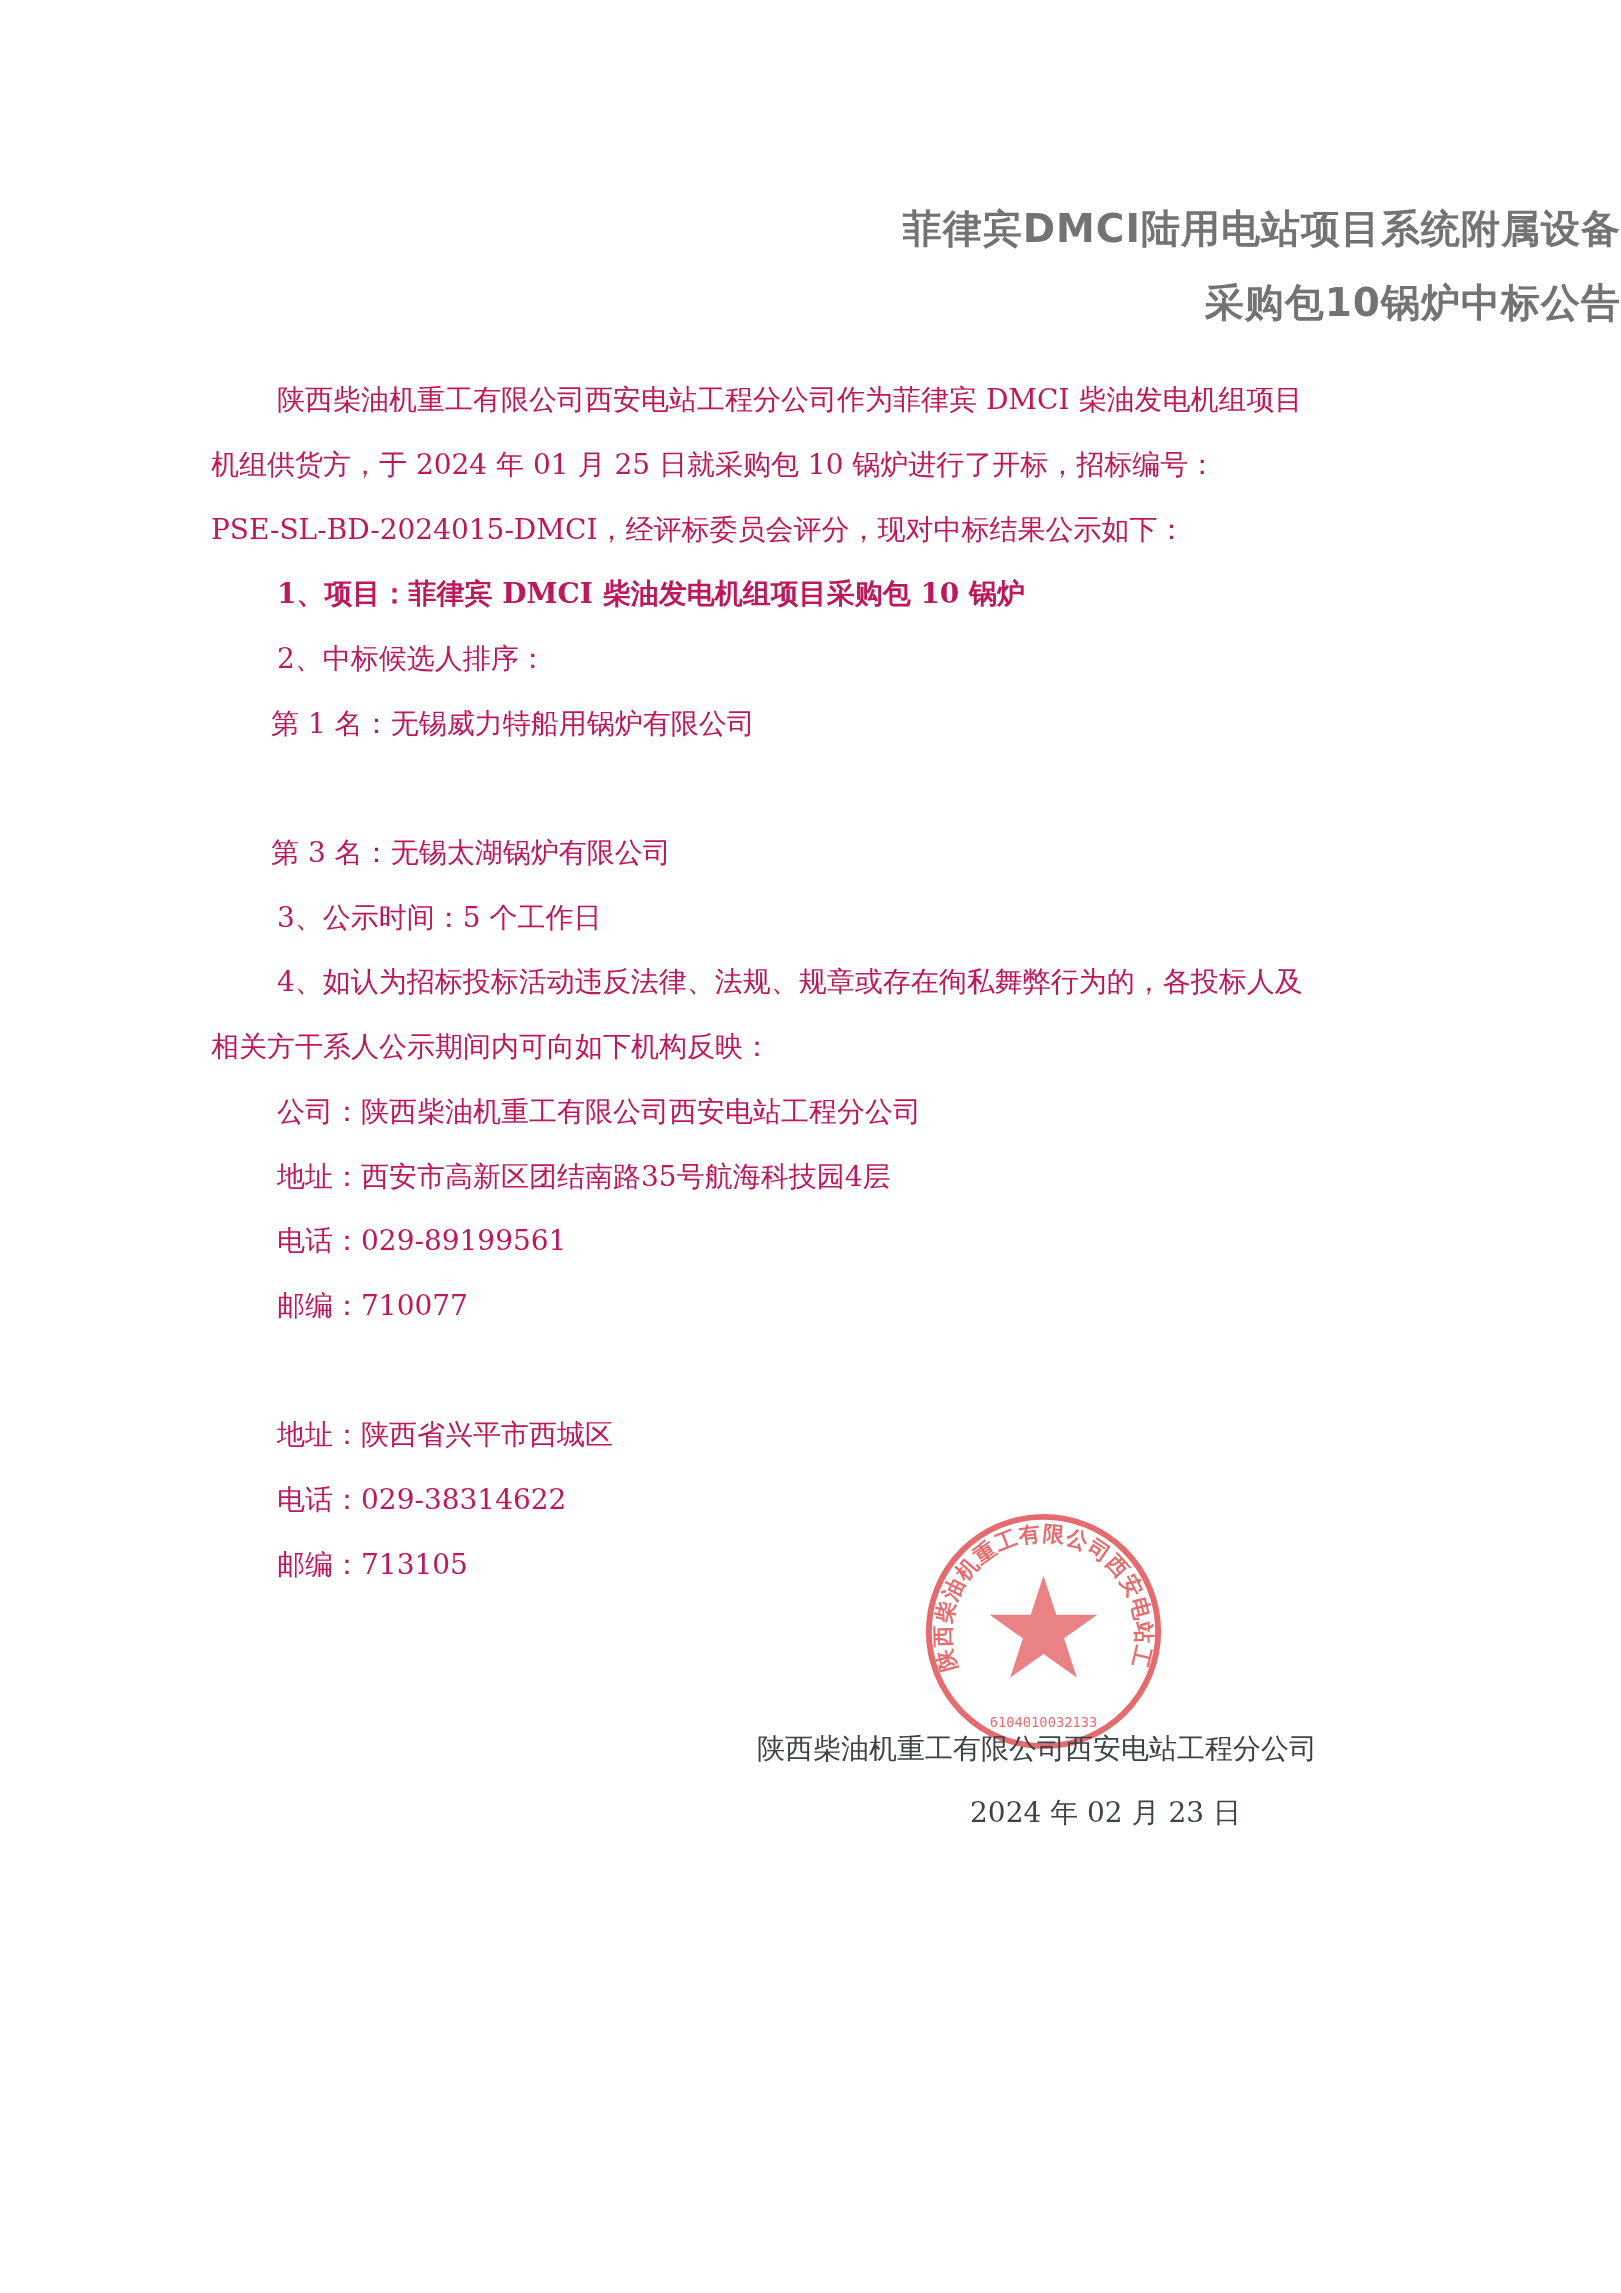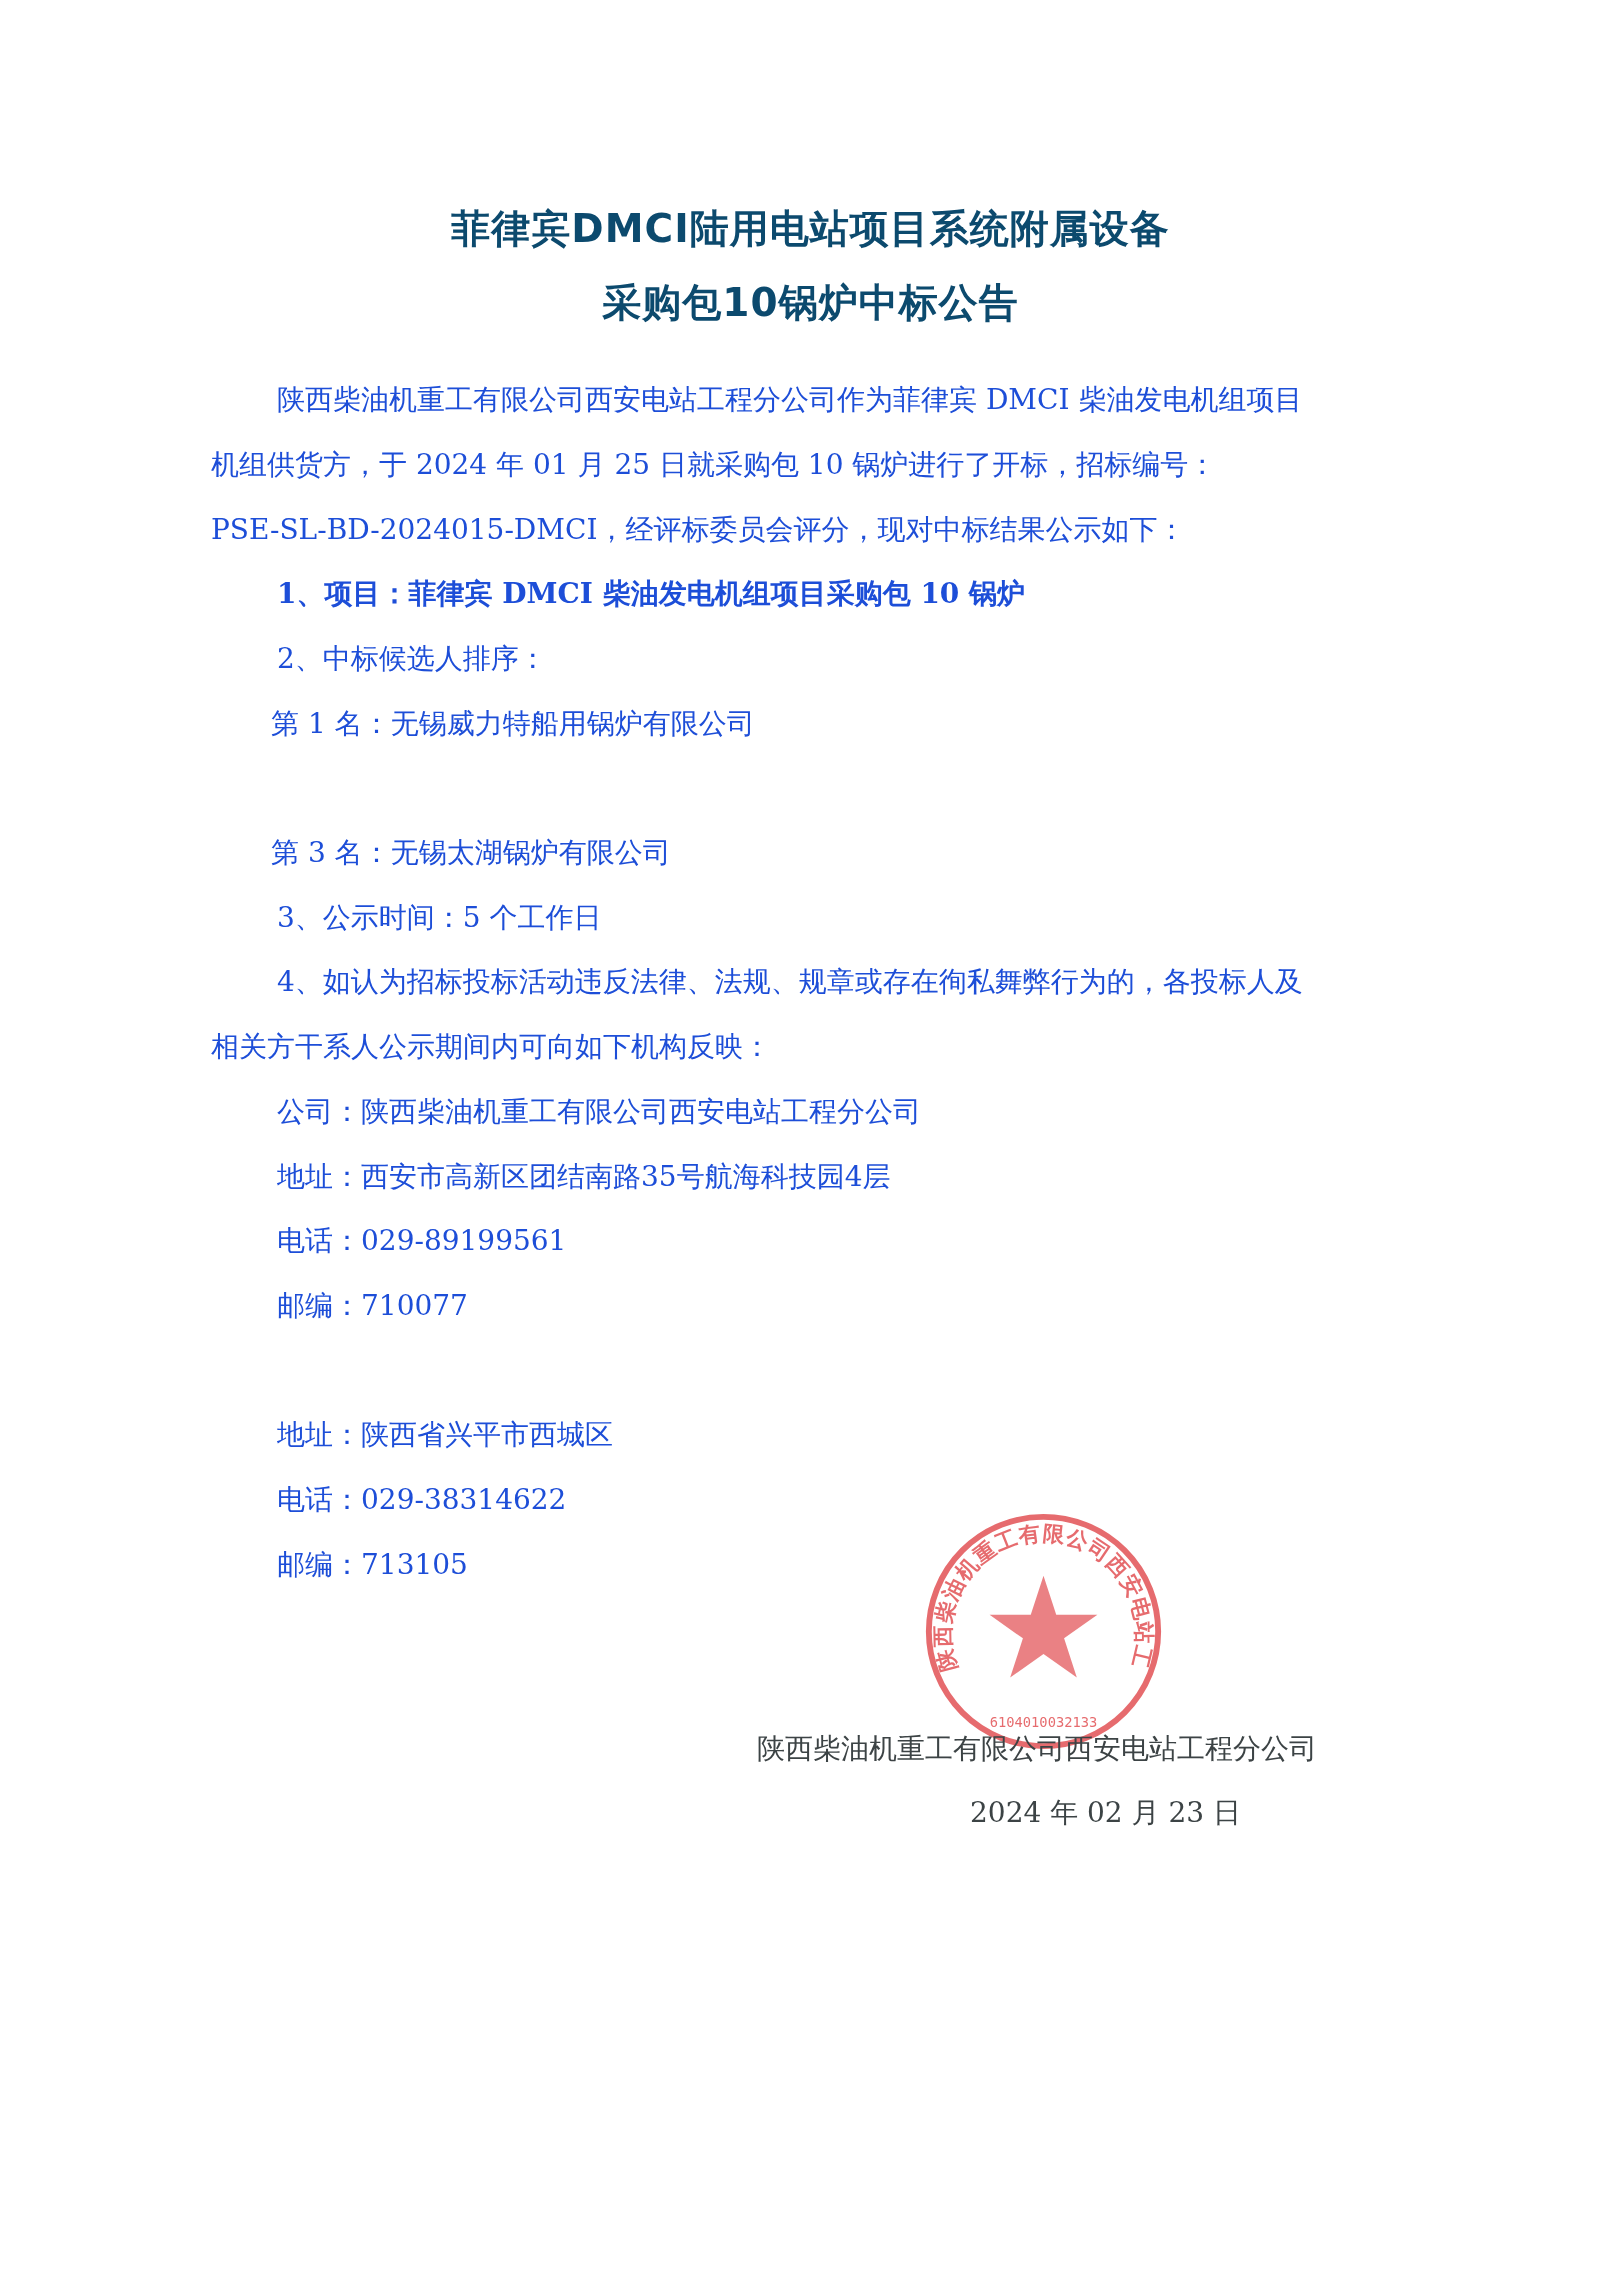--- a/index.html
+++ b/index.html
@@ -3,27 +3,27 @@
 <meta charset="utf-8">
 <style>
   html, body { margin: 0; padding: 0; background: #ffffff; }
   body {
     width: 1621px; height: 2294px; position: relative; overflow: hidden;
     font-family: "DejaVu Serif", "Liberation Serif", serif;
     color: #3a4143;
   }
   .page { position: absolute; left: 0; top: 0; width: 1621px; height: 2294px; }
   .title {
-    position: absolute; left: 0; width: 1621px; text-align: center;
+    position: absolute; left: 0; width: 1621px; text-align: right;
     font-family: "DejaVu Sans", "Liberation Sans", sans-serif;
-    font-weight: bold; font-size: 39px; color: #0c4a6e; letter-spacing: 1px;
+    font-weight: bold; font-size: 39px; color: #737373; letter-spacing: 1px;
   }
   .line {
     position: absolute; font-size: 28px; white-space: nowrap; line-height: 35px;
-    color: #1d4ed8;
+    color: #be185d;
   }
   .stamp {
     position: absolute; left: 921px; top: 1509px; width: 245px; height: 245px;
     opacity: 0.8;
   }
   .sig { position: absolute; font-size: 28px; white-space: nowrap; color: #3c4345; }
 </style>
 </head>
 <body>
 

